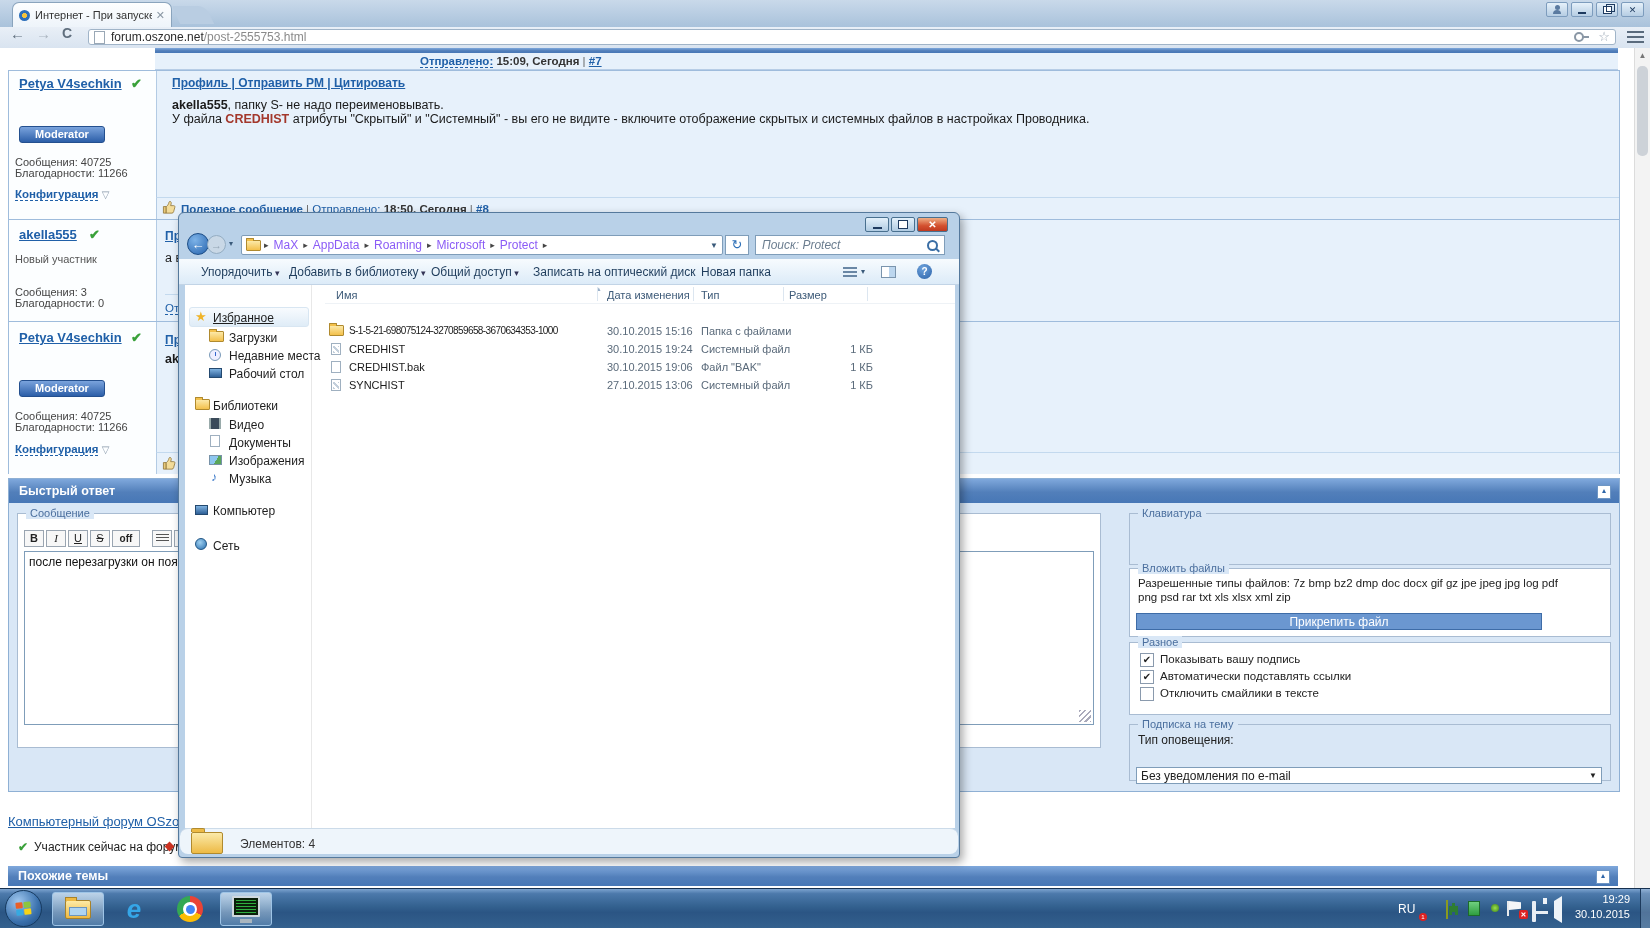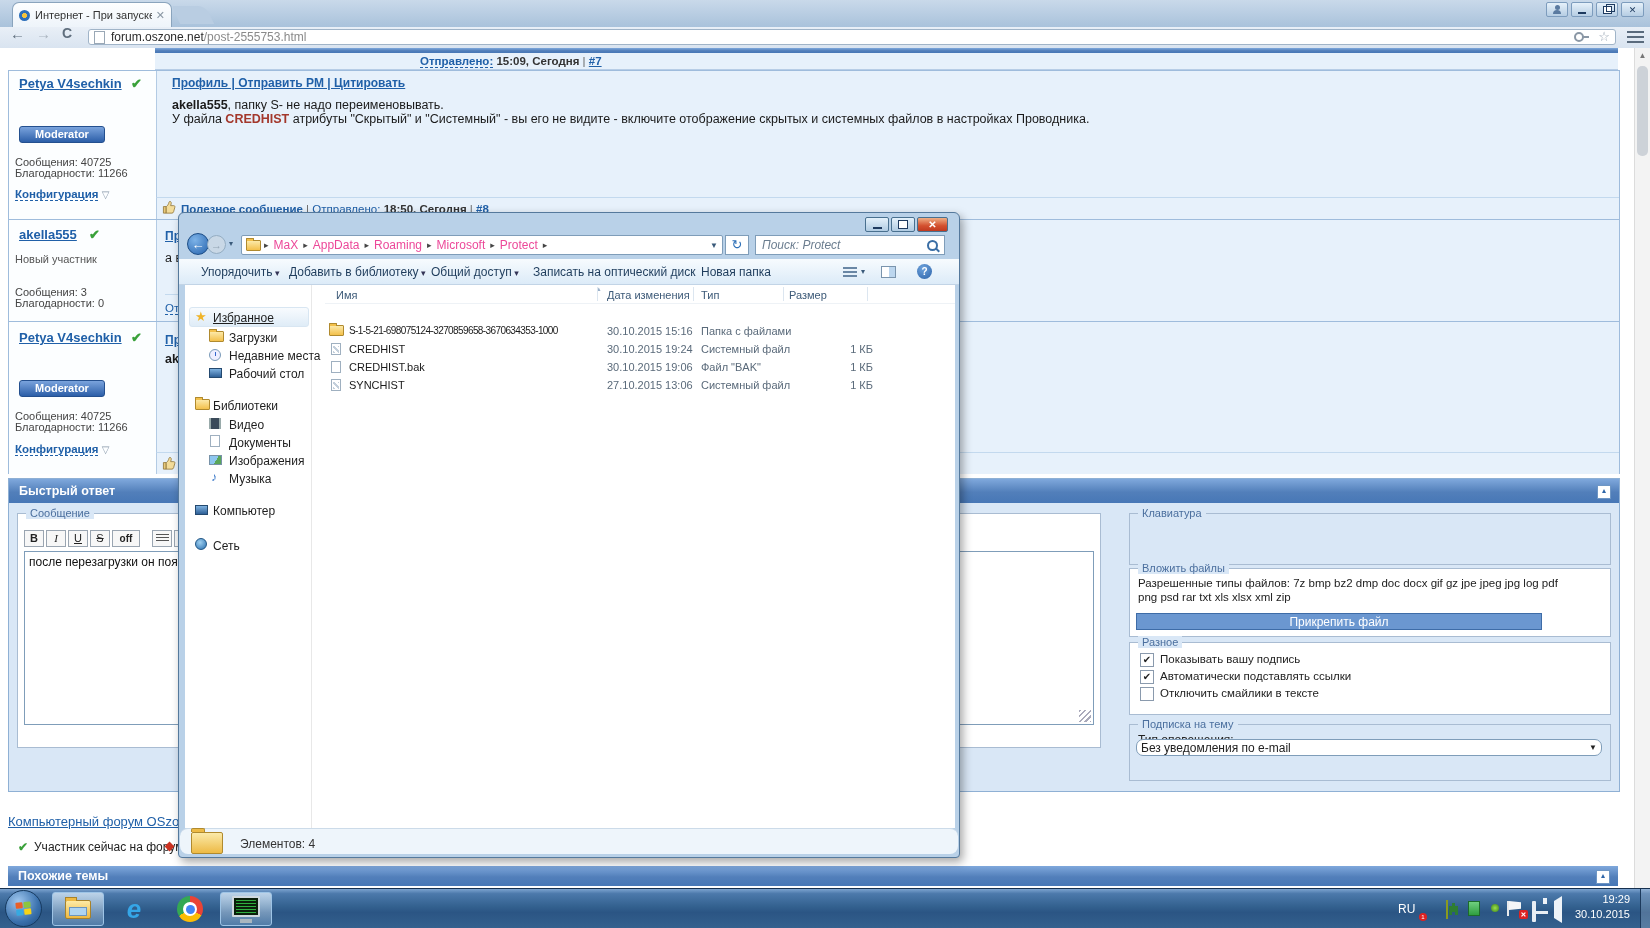--- a/index.html
+++ b/index.html
@@ -66,21 +66,21 @@
   .explorer{position:absolute;left:178px;top:212px;width:782px;height:646px;background:#b9d1e8;border:1px solid #55799c;
             border-radius:6px 6px 4px 4px;box-shadow:3px 4px 10px rgba(0,0,0,.35);box-sizing:border-box;z-index:5;}
   .xbtn{position:absolute;top:4px;height:15px;background:linear-gradient(#e4f1fb,#b0cbe2);border:1px solid #49708f;border-radius:2px;
         display:flex;align-items:center;justify-content:center;box-sizing:border-box;}
   .xbtn.close{background:linear-gradient(#efae84,#d3502f 60%,#c03a20);}
   .circ-back{position:absolute;width:22px;height:22px;border-radius:50%;background:radial-gradient(circle at 35% 30%,#7db3e8,#2764ae);
              border:1px solid #1c4d86;color:#fff;font-size:13px;text-align:center;line-height:21px;box-sizing:border-box;}
   .circ-fwd{position:absolute;width:19px;height:19px;border-radius:50%;background:#c9d8e6;border:1px solid #94adc2;color:#93a5b5;
             font-size:11px;text-align:center;line-height:18px;box-sizing:border-box;}
   .crumbbar{position:absolute;background:#fff;border:1px solid #7f9db9;border-radius:2px;display:flex;align-items:center;padding:0 4px;box-sizing:border-box;}
-  .crumb{font-size:12px;color:#ec4899;padding:0 2px;}
+  .crumb{font-size:12px;color:#8b5cf6;padding:0 2px;}
   .bsep{font-size:9px;color:#444;padding:0 3px;}
   .bsep::after{content:"▸";}
   .fold{display:inline-block;width:15px;height:11px;background:linear-gradient(#fce9a8,#f3c04b);border:1px solid #b08a2e;border-radius:1px;position:relative;box-sizing:border-box;}
   .fold::before{content:"";position:absolute;top:-3px;left:-1px;width:6px;height:2px;background:#f3c04b;border:1px solid #b08a2e;border-bottom:none;border-radius:1px 1px 0 0;}
   .refreshbox{position:absolute;background:#fff;border:1px solid #7f9db9;text-align:center;font-size:13px;color:#2f71b8;line-height:18px;box-sizing:border-box;}
   .searchbox{position:absolute;background:#fff;border:1px solid #7f9db9;display:flex;align-items:center;padding:0 6px;box-sizing:border-box;}
   .search-ph{font-size:12px;font-style:italic;color:#6b7d8f;}
   .mag{width:7px;height:7px;border:2px solid #3a6ea5;border-radius:50%;position:relative;margin-left:auto;}
   .mag::after{content:"";position:absolute;width:5px;height:2px;background:#3a6ea5;transform:rotate(45deg);right:-4px;bottom:-2px;}
   .xtoolbar{position:absolute;left:0;top:46px;width:780px;height:26px;background:linear-gradient(#f7fbfe,#dcebf8);border-bottom:1px solid #c2d4e6;box-sizing:border-box;}
@@ -324,21 +324,21 @@
         <span class="txt" style="left:30px;top:10px;font-size:11.5px;color:#222;">Показывать вашу подпись</span>
         <span class="cbx" style="left:10px;top:27px;">✔</span>
         <span class="txt" style="left:30px;top:27px;font-size:11.5px;color:#222;">Автоматически подставлять ссылки</span>
         <span class="cbx" style="left:10px;top:44px;"></span>
         <span class="txt" style="left:30px;top:44px;font-size:11.5px;color:#222;">Отключить смайлики в тексте</span>
       </div>
 
       <div class="fieldset" style="left:1120px;top:245px;width:480px;height:55px;">
         <span class="legend">Подписка на тему</span>
         <span class="txt" style="left:8px;top:8px;font-size:12px;color:#222;">Тип оповещения:</span>
-        <div class="sel" style="left:6px;top:14px;width:466px;height:17px;border-radius:7px;">
+        <div class="sel" style="left:6px;top:42px;width:466px;height:17px;">
           <span>Без уведомления по e-mail</span>
           <span class="sel-arrow">▼</span>
         </div>
       </div>
     </div>
 
     <span class="txt lnk" style="left:8px;top:766px;font-size:13px;">Компьютерный форум OSzone</span>
     <span class="txt chk" style="left:18px;top:792px;font-size:12px;">✔</span>
     <span class="txt" style="left:34px;top:792px;font-size:12px;color:#222;">Участник сейчас на форуме</span>
     <span class="red-gem" style="left:166px;top:795px;"></span>

